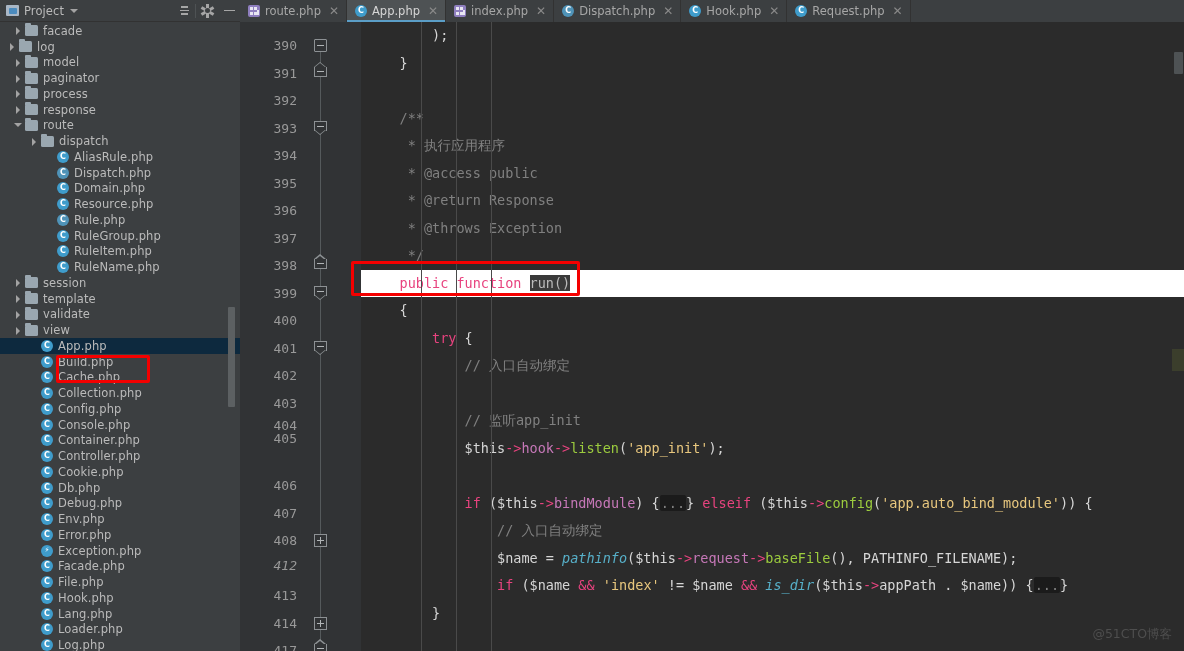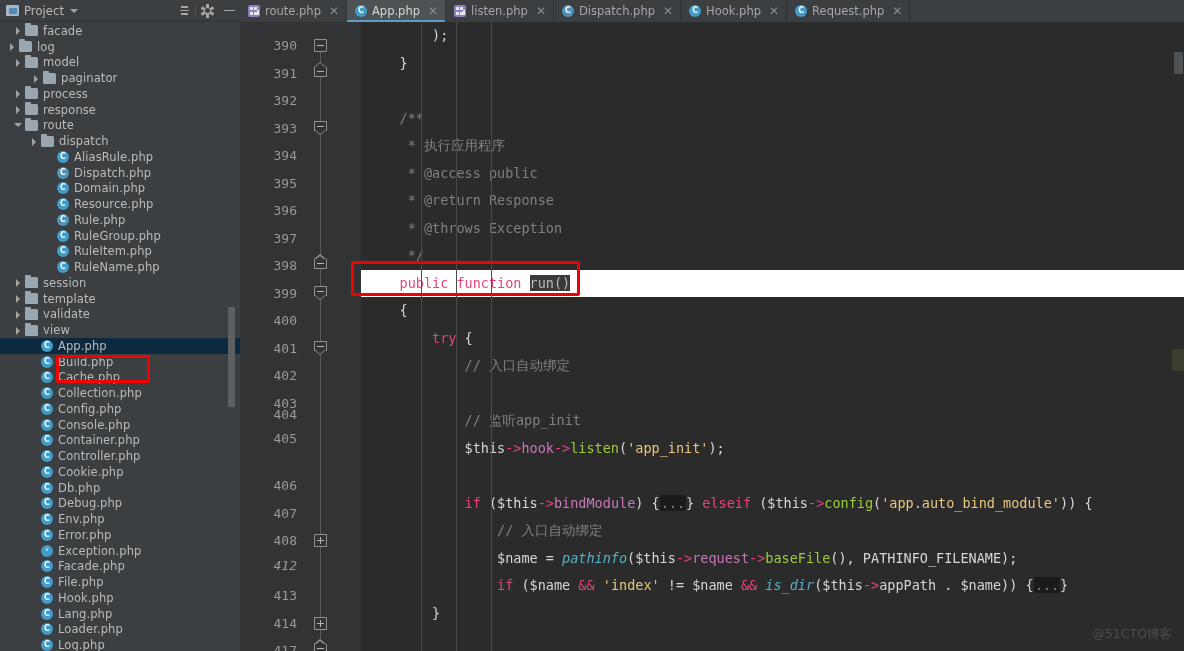--- a/index.html
+++ b/index.html
@@ -205,21 +205,21 @@
       </div>
 
       <div class="tab">
         <span class="ico ico-php">
             <i></i>
             <i></i>
             <i></i>
             <i></i>
             <i></i>
           </span>
-        <span>listen.php</span>
+        <span>index.php</span>
         <span class="x">✕</span>
       </div>
 
       <div class="tab">
         <span class="ico ico-class abs">C</span>
         <span>Dispatch.php</span>
         <span class="x">✕</span>
       </div>
 
       <div class="tab">
@@ -249,21 +249,21 @@
           <div class="row" style="padding-left: 8px;">
             <span class="arrow r"></span>
             <span class="folder"></span>
             <span class="rlabel">log</span>
           </div>
           <div class="row" style="padding-left: 14px;">
             <span class="arrow r"></span>
             <span class="folder"></span>
             <span class="rlabel">model</span>
           </div>
-          <div class="row" style="padding-left: 32px;">
+          <div class="row" style="padding-left: 14px;">
             <span class="arrow r"></span>
             <span class="folder"></span>
             <span class="rlabel">paginator</span>
           </div>
           <div class="row" style="padding-left: 14px;">
             <span class="arrow r"></span>
             <span class="folder"></span>
             <span class="rlabel">process</span>
           </div>
           <div class="row" style="padding-left: 14px;">
@@ -482,21 +482,21 @@
           </div>
           <div class="gutnum" style="top: 285px;">400</div>
           <div class="gutnum" style="top: 312.5px;">401</div>
           <div class="foldchev" style="top: 318.5px;">
             <span class="box"></span>
             <span class="tip"></span>
             <span class="tip2"></span>
           </div>
           <div class="gutnum" style="top: 340px;">402</div>
           <div class="gutnum" style="top: 368px;">403</div>
-          <div class="gutnum" style="top: 379px;">404</div>
+          <div class="gutnum" style="top: 390px;">404</div>
           <div class="gutnum" style="top: 403px;">405</div>
           <div class="gutnum" style="top: 450px;">406</div>
           <div class="gutnum" style="top: 477.5px;">407</div>
           <div class="gutnum" style="top: 505px;">408</div>
           <div class="foldmk sqp" style="top: 512px;"></div>
           <div class="gutnum" style="top: 530px; font-style: italic;">412</div>
           <div class="gutnum" style="top: 560px;">413</div>
           <div class="gutnum" style="top: 587.5px;">414</div>
           <div class="foldmk sqp" style="top: 594.5px;"></div>
           <div class="gutnum" style="top: 615px;">417</div>

